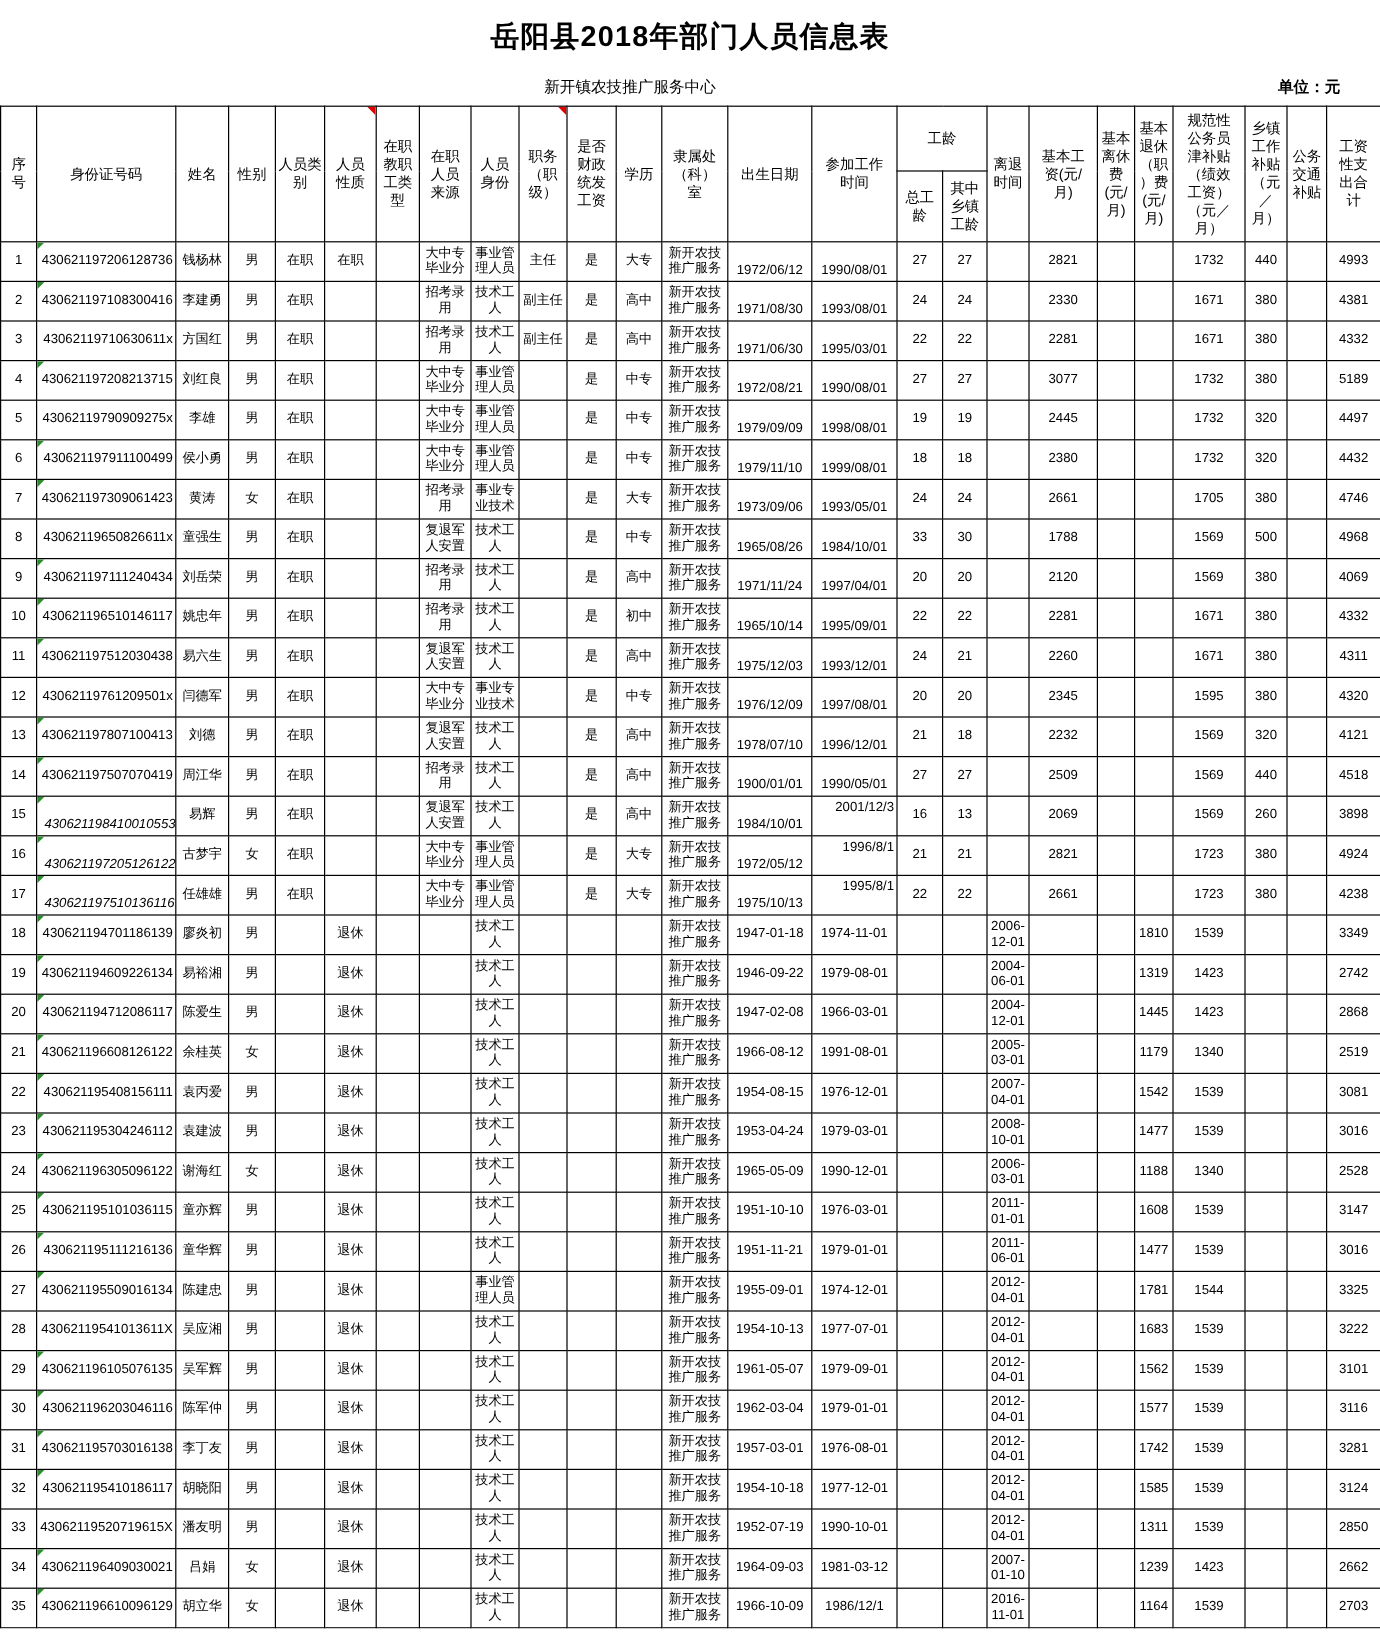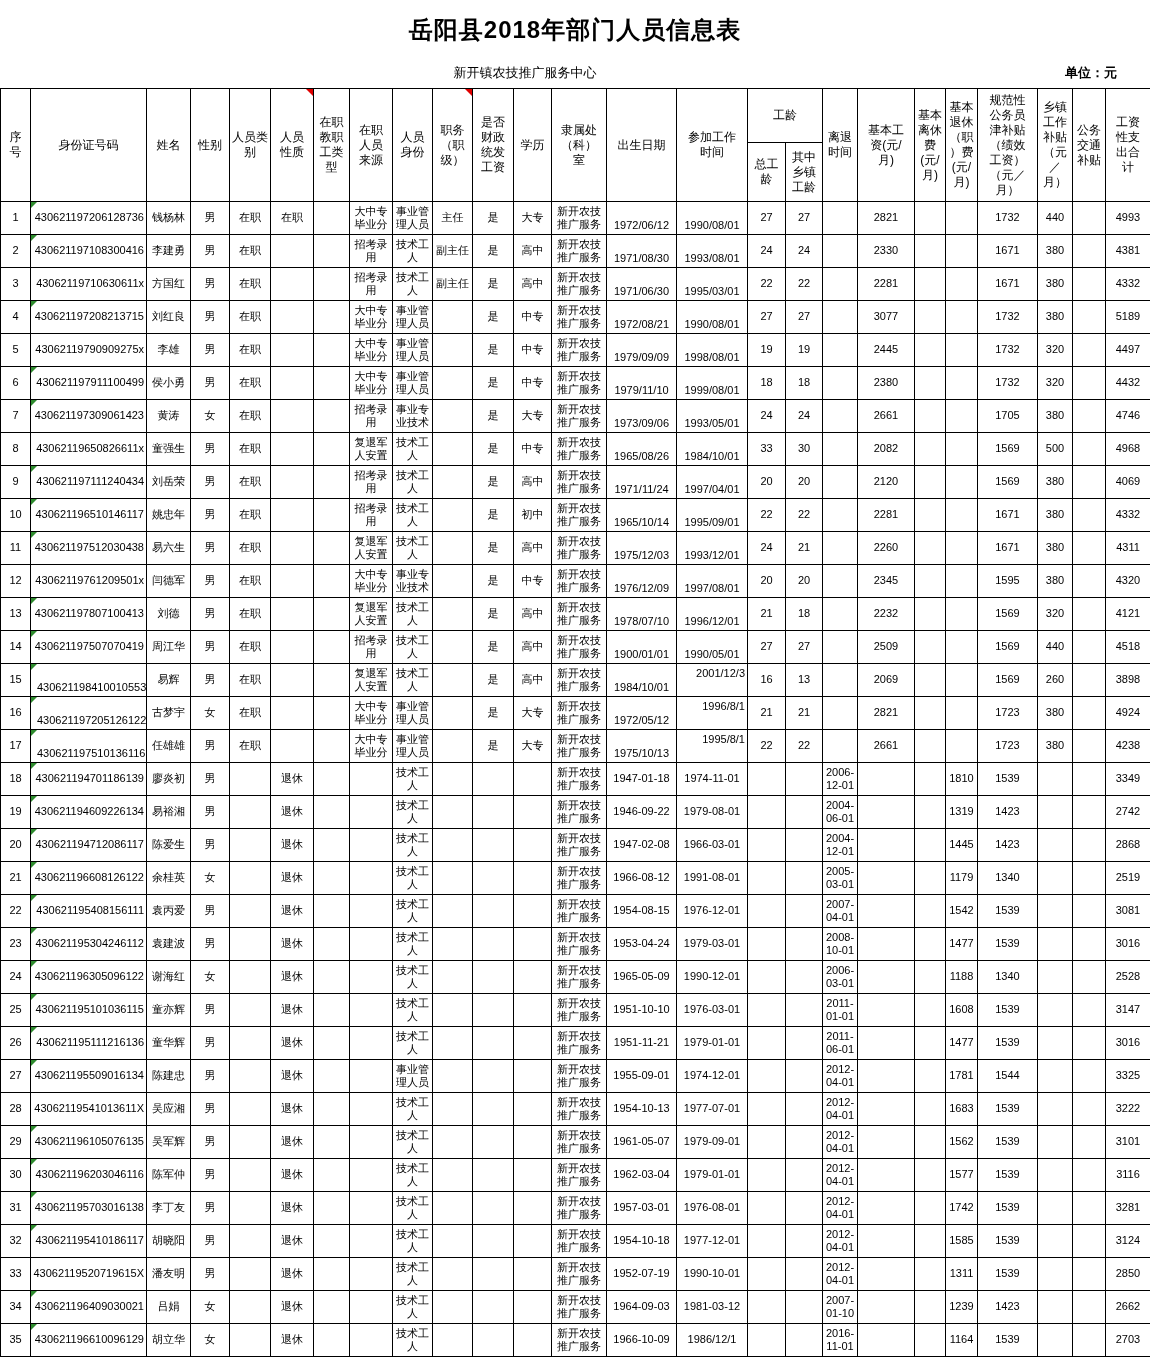--- a/index.html
+++ b/index.html
@@ -21,21 +21,21 @@
   }
   thead th { font-weight:normal; font-size:12px; line-height:1.25; }
   thead tr.tier1 { height:54px; }
   thead tr.tier2 { height:59px; }
   tbody tr { height:33px; }
   tbody td { font-size:11px; line-height:1.2; }
 
   td.id-cell { white-space:nowrap; font-size:11px;text-align:right; }
   td.vb { vertical-align:bottom; padding-bottom:2px; }
   td.vt { vertical-align:top; padding-top:3px;text-align:right; }
-  td.ta-left { text-align:left; padding-left:6px; }
+  td.ta-left { text-align:left; padding-left:6px;font-style:italic; }
 
   
   .gt { position:absolute; top:0; left:0; width:0; height:0;
         border-top:6px solid #2e8b2e; border-right:6px solid transparent; }
   
   .rt { position:absolute; top:0; right:0; width:0; height:0;
         border-top:7px solid #e00000; border-left:7px solid transparent; }
 </style>
 </head>
 <body>
@@ -381,21 +381,21 @@
         <td></td>
         <td>是</td>
         <td>中专</td>
         <td>新开农技
 推广服务</td>
         <td class="vb">1965/08/26</td>
         <td class="vb">1984/10/01</td>
         <td>33</td>
         <td>30</td>
         <td></td>
-        <td>2082</td>
+        <td>1788</td>
         <td></td>
         <td></td>
         <td>1569</td>
         <td>500</td>
         <td></td>
         <td>4968</td>
       </tr>
       <tr>
         <td>9</td>
         <td class="id-cell">430621197111240434<span class="gt"></span></td>

